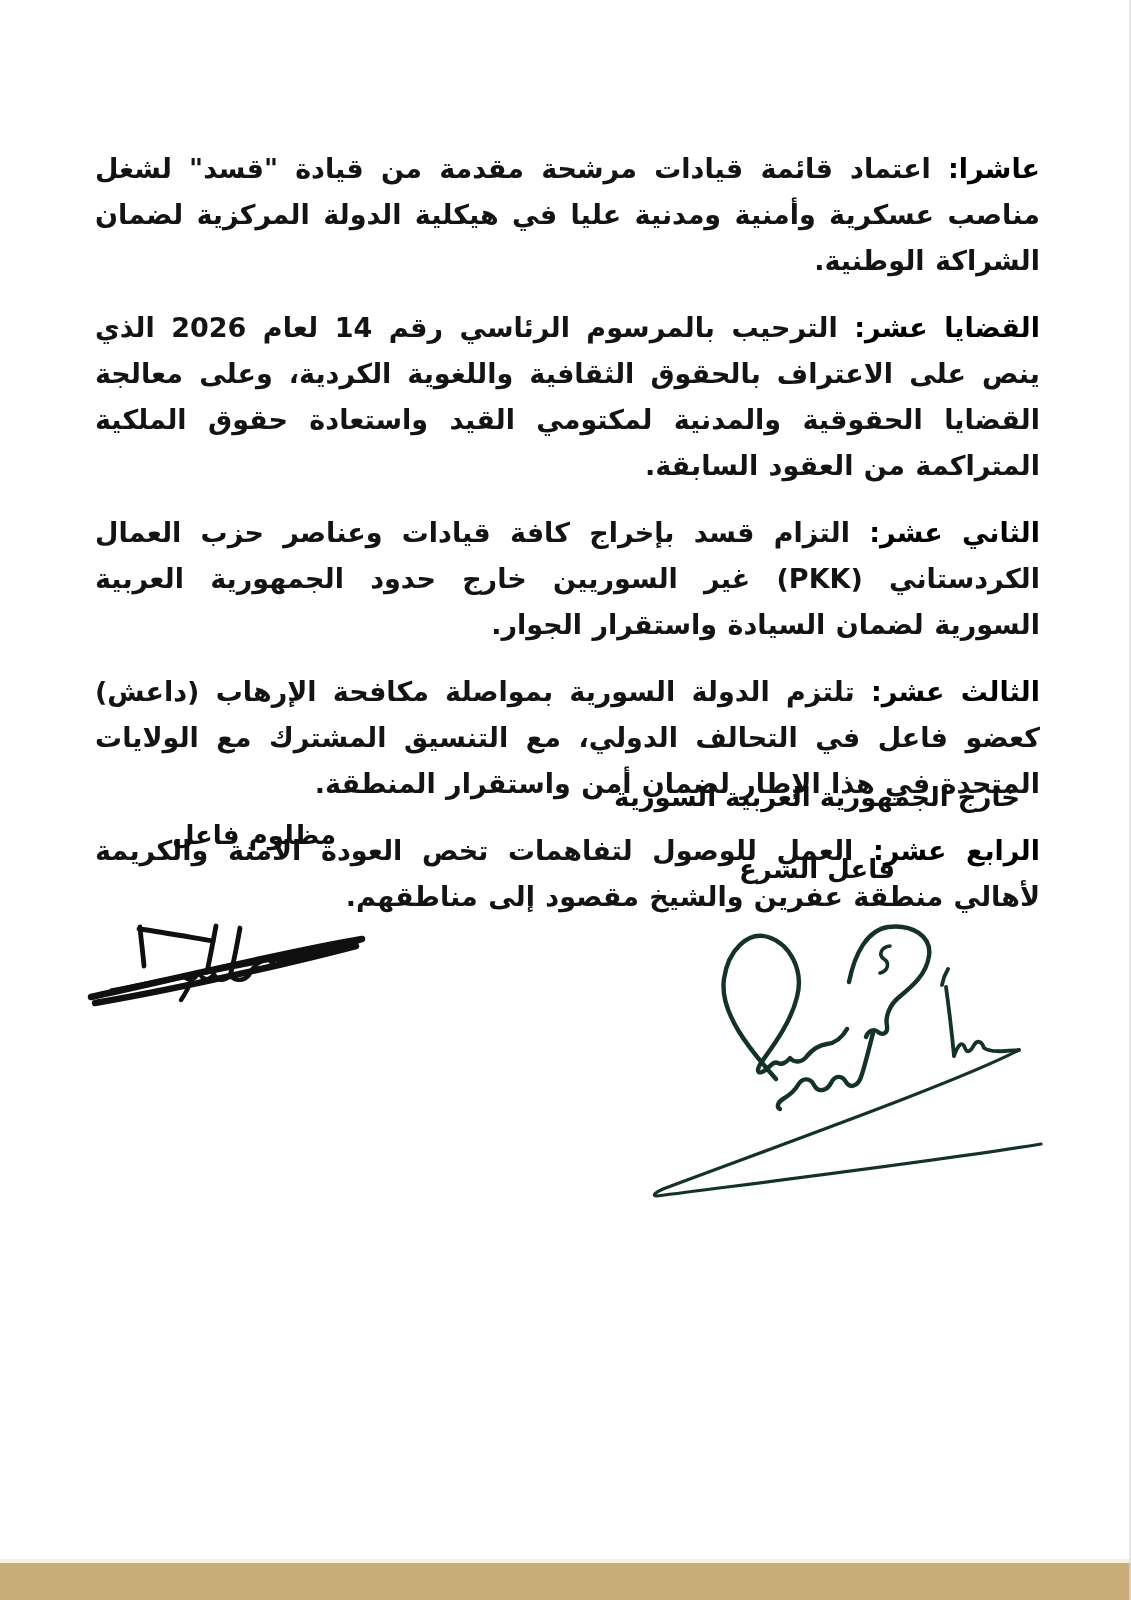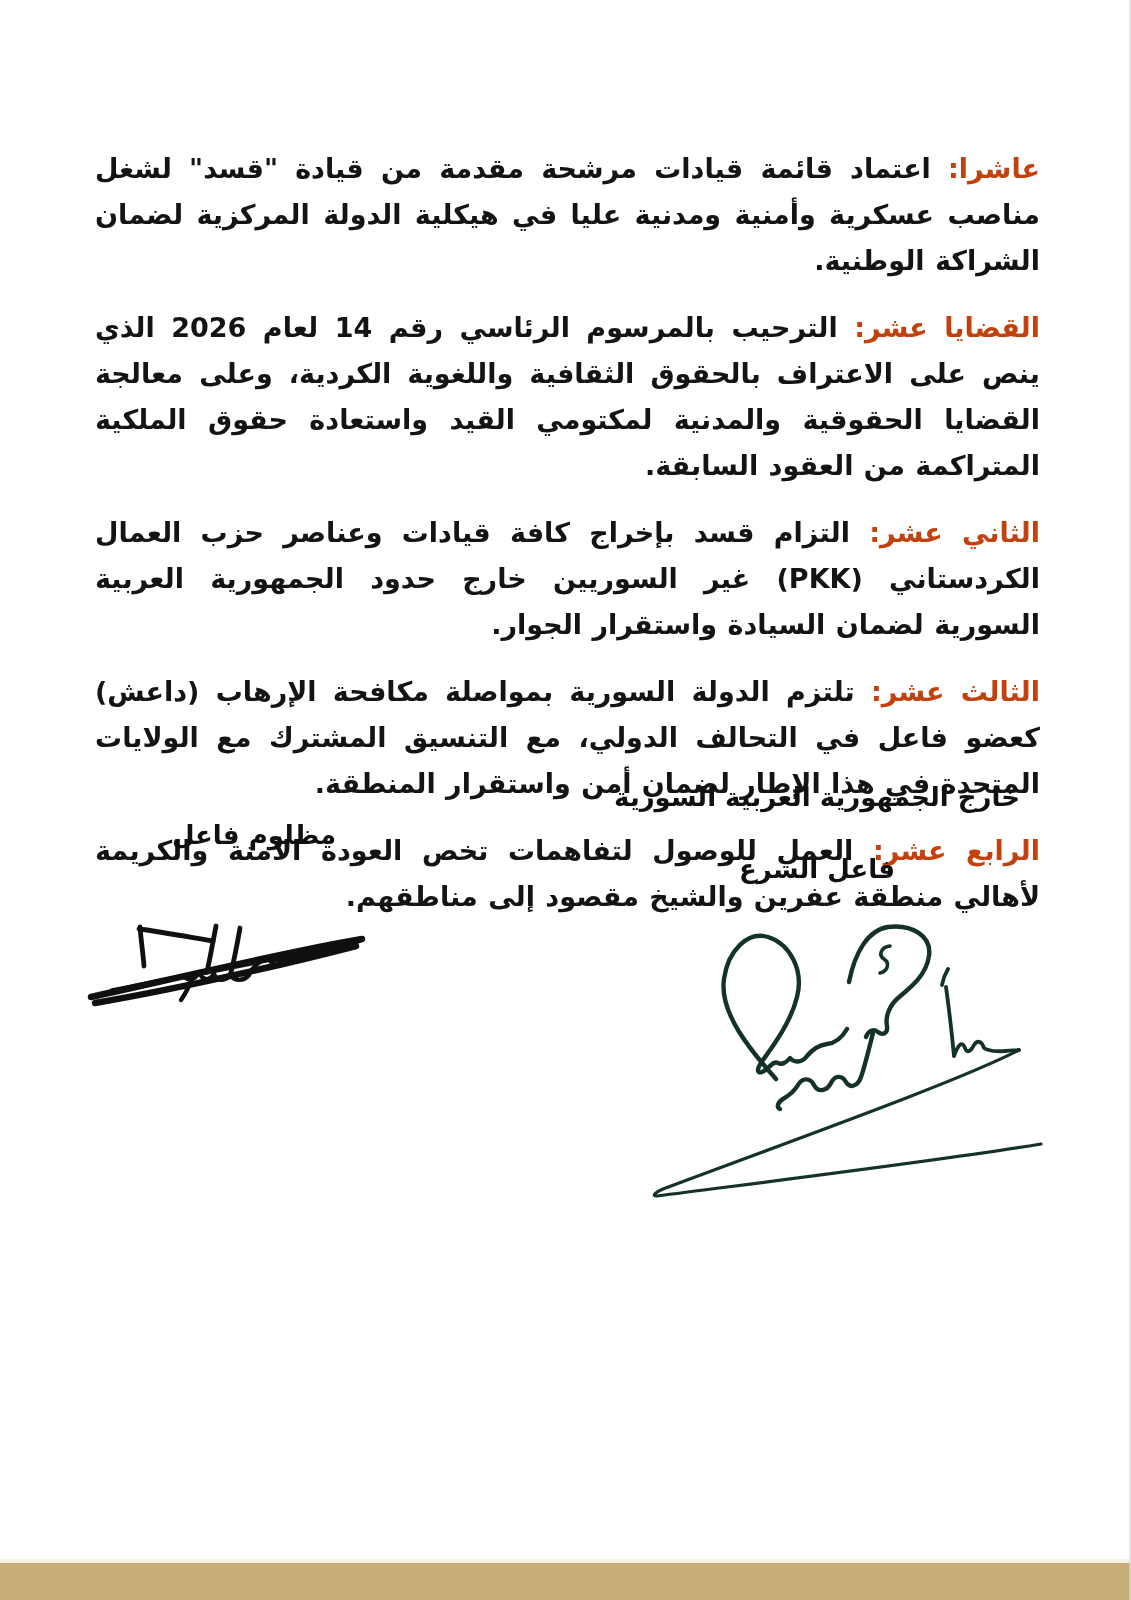--- a/index.html
+++ b/index.html
@@ -21,21 +21,21 @@
     position:absolute; top:146px; right:91px; left:95px;
     direction:rtl;
     text-align:justify;
     font-size:27px;
     line-height:46px;
     font-weight:bold;
     color:#141414;
     word-spacing:1px;
   }
   .clause { margin:0 0 21px 0; }
-  .clause .lead { color:#c2410c; }
+  .clause .lead { color:#000000; }
   
   .sig-col {
     position:absolute; top:780px;
     direction:rtl; text-align:center;
     color:#101010;
   }
   .sig-col.right { left:612px; width:410px; }
   .sig-col.left  { left:68px;  width:372px; }
   .sig-title { font-size:26px; font-weight:bold; line-height:34px; }
   .sig-name  { font-size:26px; font-weight:bold; line-height:34px; margin-top:38px; }

